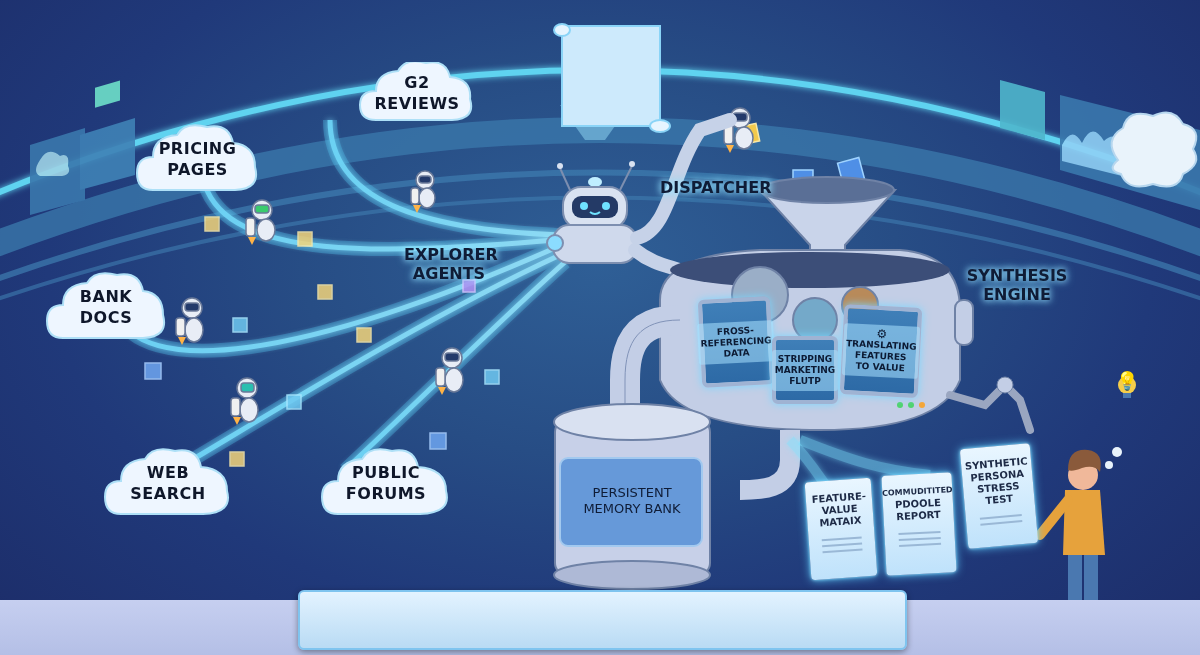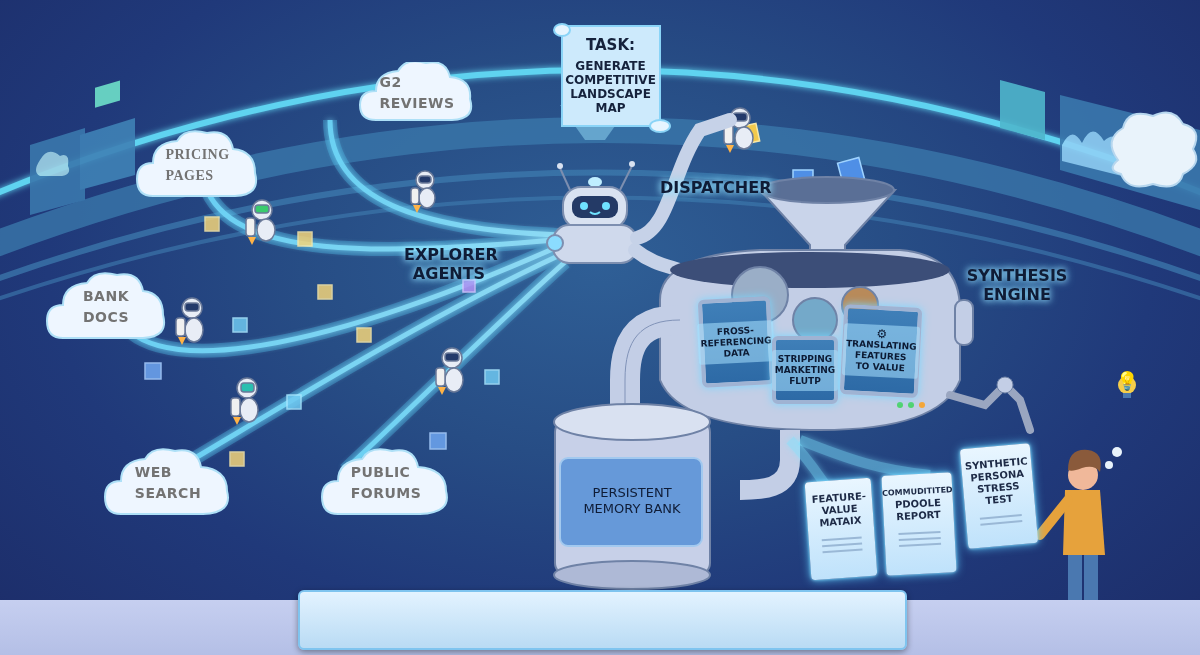--- a/index.html
+++ b/index.html
@@ -1,22 +1,22 @@
 <!DOCTYPE html>
 <html><head>
 <meta charset="utf-8">
 <style>
   html,body{margin:0;padding:0;}
   body{width:1200px;height:655px;overflow:hidden;position:relative;
     background:radial-gradient(ellipse at 50% 40%, #2f5f96 0%, #274d85 35%, #20397a 65%, #1c2c68 100%);
     font-family:"DejaVu Sans", sans-serif;}
   .abs{position:absolute;}
   svg.bg{position:absolute;left:0;top:0;}
-  .cloud{position:absolute;display:flex;align-items:center;justify-content:center;text-align:left;
-    font-weight:bold;color:#737373;font-size:14px;line-height:21px;letter-spacing:0.5px;}
+  .cloud{position:absolute;display:flex;align-items:center;justify-content:center;text-align:center;
+    font-weight:bold;color:#0f172a;font-size:16px;line-height:21px;letter-spacing:0.5px;}
   .cloud svg{position:absolute;left:0;top:0;}
   .cloud span{position:relative;}
   .label{position:absolute;color:#0f1c36;font-weight:bold;font-size:16px;text-align:center;line-height:19px;
     text-shadow:0 0 6px #9fe6ff,0 0 10px #7fd8ff;padding-left:12px;}
   .scroll-task{position:absolute;left:548px;top:20px;width:125px;height:118px;}
   .scroll-task .txt{position:absolute;left:0;top:16px;width:125px;text-align:center;font-weight:bold;color:#15223c;}
   .screen{position:absolute;background:linear-gradient(#3f7fb8,#2d6aa6);border:4px solid #9fb3d3;border-radius:6px;
     box-shadow:0 0 8px #78d7ff;display:flex;align-items:center;justify-content:center;text-align:center;
     font-size:9px;line-height:11px;font-weight:bold;color:#0c1a33;}
   .screen .inner{background:rgba(170,225,255,0.55);padding:4px 3px;border-radius:3px;}
@@ -207,21 +207,21 @@
       <rect x="1084" y="555" width="14" height="50" fill="#4a78b0"></rect>
   </g>
 </svg>
 
 <div class="cloud" style="left:358px;top:62px;width:118px;height:62px;">
   <svg width="118" height="62">
       <path d="M18,58 q-16,0 -16,-15 q0,-14 16,-14 q0,-18 22,-20 q8,-14 28,-8 q20,-4 24,14 q22,2 20,22 q6,20 -18,21 z" fill="#eef6ff" stroke="#aee0f7" stroke-width="2"></path>
     </svg>
   <span><span>G2</span><br><span>REVIEWS</span></span>
 </div>
-<div class="cloud" style="left:135px;top:130px;width:125px;height:70px;font-family:Liberation Serif, serif;">
+<div class="cloud" style="left:135px;top:124px;width:125px;height:70px;">
   <svg width="125" height="70">
       <path d="M18,66 q-16,0 -16,-17 q0,-16 16,-16 q0,-20 24,-22 q8,-14 30,-8 q22,-4 26,16 q22,2 22,24 q6,22 -20,23 z" fill="#eef6ff" stroke="#aee0f7" stroke-width="2"></path>
     </svg>
   <span><span>PRICING</span><br><span>PAGES</span></span>
 </div>
 <div class="cloud" style="left:45px;top:272px;width:122px;height:70px;">
   <svg width="122" height="70">
       <path d="M18,66 q-16,0 -16,-17 q0,-16 16,-16 q0,-20 24,-22 q8,-14 30,-8 q22,-4 26,16 q20,2 20,24 q6,22 -20,23 z" fill="#eef6ff" stroke="#aee0f7" stroke-width="2"></path>
     </svg>
   <span><span>BANK</span><br><span>DOCS</span></span>
@@ -238,27 +238,20 @@
     </svg>
   <span><span>PUBLIC</span><br><span>FORUMS</span></span>
 </div>
 
 <div class="scroll-task">
   <svg width="125" height="118" style="position:absolute;left:0;top:0;">
     <path d="M14,6 L112,6 L112,106 L14,106 Z" fill="#cdeafc" stroke="#8ad4f7" stroke-width="2"></path>
     <ellipse cx="14" cy="10" rx="8" ry="6" fill="#e6f5ff" stroke="#8ad4f7" stroke-width="2"></ellipse>
     <ellipse cx="112" cy="106" rx="10" ry="6" fill="#e6f5ff" stroke="#8ad4f7" stroke-width="2"></ellipse>
   </svg>
-  <div class="txt">
-    <div style="font-size:15px;margin-bottom:5px;">TASK:</div>
-    <div style="font-size:12px;line-height:14px;">GENERATE</div>
-    <div style="font-size:12px;line-height:14px;">COMPETITIVE</div>
-    <div style="font-size:12px;line-height:14px;">LANDSCAPE</div>
-    <div style="font-size:12px;line-height:14px;">MAP</div>
-  </div>
 </div>
 
 <div class="label" style="left:648px;top:178px;">DISPATCHER</div>
 <div class="label" style="left:392px;top:245px;width:90px;">
   <div>EXPLORER</div>
     <div>AGENTS</div>
 </div>
 <div class="label" style="left:950px;top:266px;width:110px;">
   <div>SYNTHESIS</div>
     <div>ENGINE</div>

